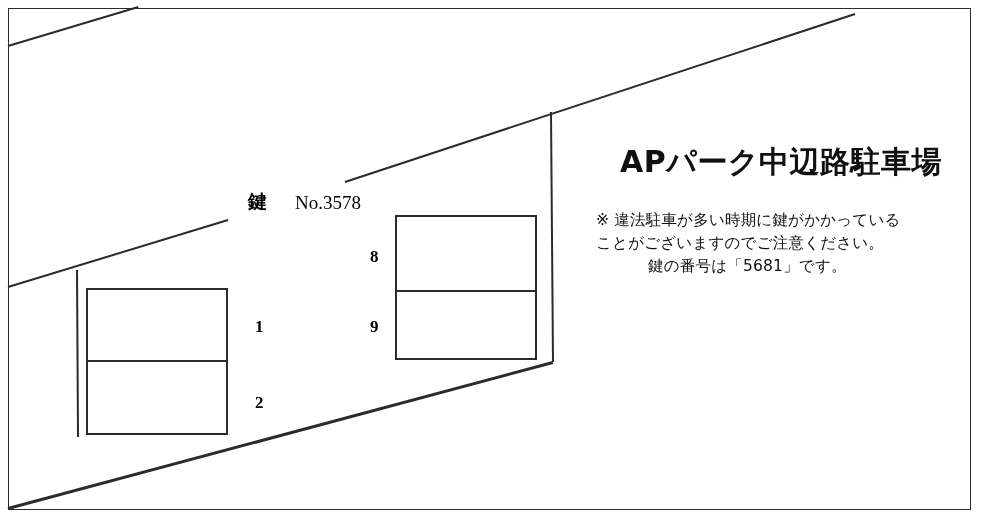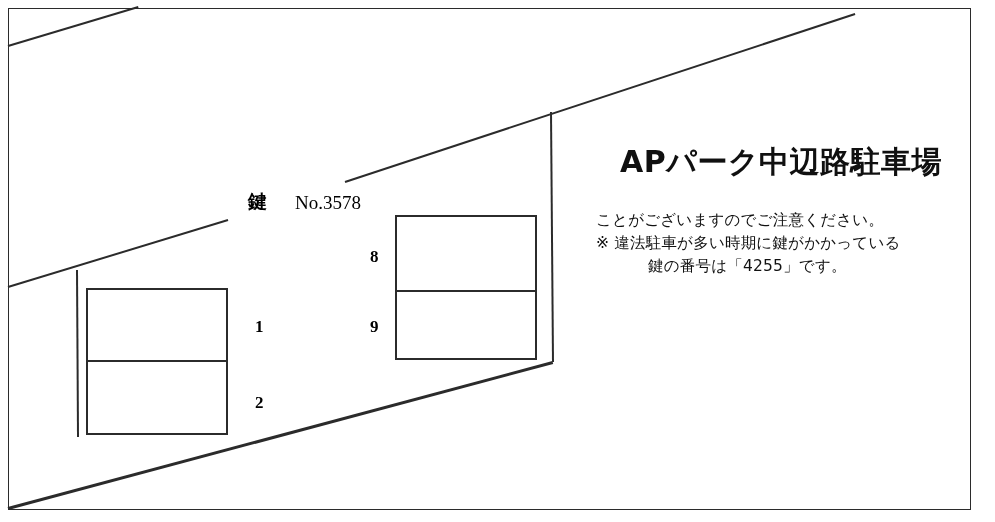--- a/index.html
+++ b/index.html
@@ -155,19 +155,19 @@
     </div>
 
   <div class="key-callout">
     <span class="kanji">鍵</span>
     <span class="numpart">No.3578</span>
   </div>
 
   <div class="panel">
     <div class="panel-title">APパーク中辺路駐車場</div>
     <div class="panel-note" id="note-block">
+        <span class="note-line">※ 違法駐車が多い時期に鍵がかかっている</span>
         <span class="note-line">ことがございますのでご注意ください。</span>
-        <span class="note-line">※ 違法駐車が多い時期に鍵がかかっている</span>
-        <span class="note-line indent">鍵の番号は「4255」です。</span>
+        <span class="note-line indent">鍵の番号は「5681」です。</span>
       </div>
   </div>
 
 </div>
 
 </body></html>

